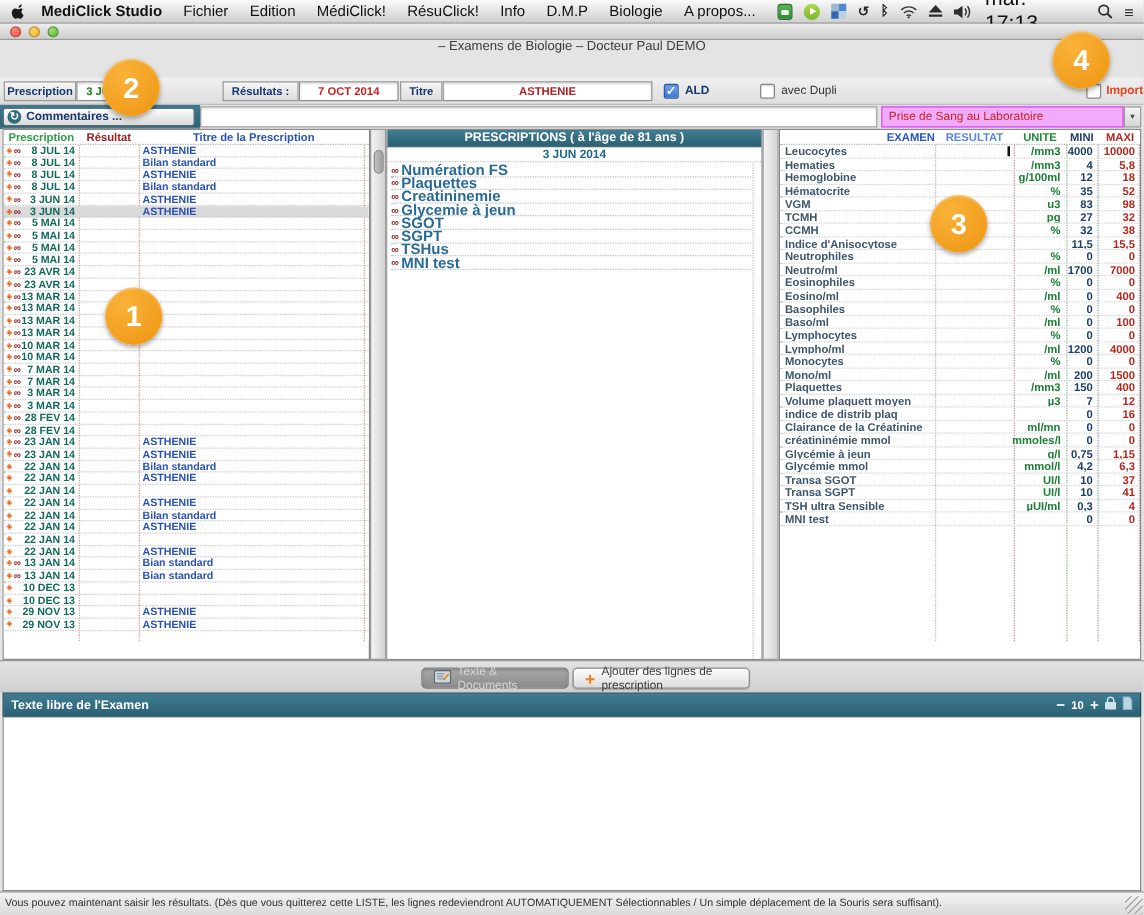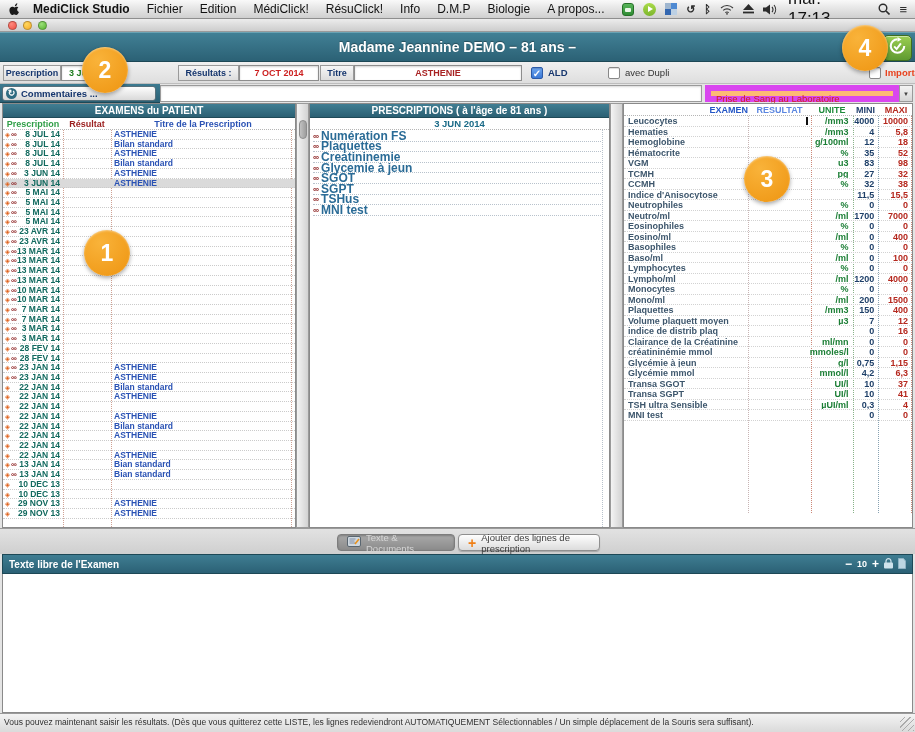--- a/index.html
+++ b/index.html
@@ -77,22 +77,22 @@
   #comments-row { position:absolute; left:0; top:84px; width:915px; height:19px; background:#e4e4e4; }
   #comments-strip { position:absolute; left:0; top:0; width:160px; height:19px;
     background:linear-gradient(#3c7a90,#2b6175); border-bottom:1px solid #1d4856; }
   #comments-btn { position:absolute; left:2px; top:2px; width:154px; height:15px; border-radius:3px;
     background:linear-gradient(#fdfdfd,#d9d9d9); border:1px solid #57707b; display:flex; align-items:center; gap:4px;
     padding-left:3px; font-size:9.5px; font-weight:bold; color:#16366e; }
   .cmt-ic { width:11px; height:11px; border-radius:50%; background:#2e6b80; color:#fff; font-size:9px;
     line-height:11px; text-align:center; }
   #comments-input { position:absolute; left:160px; top:1px; width:542px; height:17px; background:#fff;
     border:1px solid #9a9a9a; box-shadow:inset 0 1px 2px rgba(0,0,0,.15); }
-  #sample-select { position:absolute; left:705px; top:1px; width:194px; height:17px; background:#fdba74;
-    border:6px solid #d946ef; color:#cc2222; font-size:9.5px; line-height:15px; padding-left:5px; }
+  #sample-select { position:absolute; left:705px; top:1px; width:194px; height:17px; background:#f0abfc;
+    border:1px solid #d946ef; color:#cc2222; font-size:9.5px; line-height:15px; padding-left:5px; }
   #sample-arrow { position:absolute; left:899px; top:1px; width:14px; height:17px;
     background:linear-gradient(#f4f4f4,#d6d6d6); border:1px solid #9a9a9a; font-size:6px; color:#444;
     text-align:center; line-height:16px; }
 
   
   .panel { position:absolute; top:103px; height:425px; background:#fff; border:1px solid #8a8a8a; }
   .panel-h { height:14px; background:linear-gradient(#417e93,#2b6073); border-bottom:1px solid #1f4a58;
     color:#fff; font-weight:bold; font-size:10px; text-align:center; line-height:14px; }
   .colhdr { height:12px; position:relative; border-bottom:1px dotted #b5b5b5; background:#fff; }
   .colhdr span { position:absolute; top:0; font-size:9px; font-weight:bold; text-align:center; line-height:12px; }
@@ -246,32 +246,20 @@
     </span>
   </div>
 
   <div id="titlebar">
     <span class="tl" id="tl-close"></span>
     <span class="tl" id="tl-min"></span>
     <span class="tl" id="tl-zoom"></span>
     <div id="win-title">– Examens de Biologie – Docteur Paul DEMO</div>
   </div>
 
-  <div id="patient-bar">
-    <div id="patient-title">Madame Jeannine DEMO – 81 ans  –</div>
-    <div id="validate-btn">
-      <span>
-        <svg width="19" height="18" viewBox="0 0 20 20">
-            <path d="M10 2.5 A7.5 7.5 0 1 0 17.5 10" fill="none" stroke="#fff" stroke-width="2.3"></path>
-            <path d="M10 0 l4.5 2.7 -4.5 2.7 z" fill="#fff"></path>
-            <path d="M6.3 10.5 l2.7 2.9 4.8-6.2" fill="none" stroke="#fff" stroke-width="2.2"></path>
-          </svg>
-      </span>
-    </div>
-  </div>
 
   <div id="toolbar">
     <span class="tlabel" id="lbl-prescription">Prescription :</span>
     <span class="tfield" id="fld-prescription">3 JUN 2014</span>
     <span class="tlabel" id="lbl-resultats">Résultats :</span>
     <span class="tfield" id="fld-resultats">7 OCT 2014</span>
     <span class="tlabel" id="lbl-titre">Titre</span>
     <span class="tfield" id="fld-titre">ASTHENIE</span>
     <span class="cbox checked" id="cb-ald">✓</span>
     <span class="cblabel" id="lbl-ald">ALD</span>
@@ -286,21 +274,20 @@
     <div id="comments-btn">
       <span class="cmt-ic">↻</span>
       <span>Commentaires ...</span>
     </div>
     <div id="comments-input"></div>
     <div id="sample-select">Prise de Sang au Laboratoire</div>
     <div id="sample-arrow">▼</div>
   </div>
 
   <div class="panel" id="panel-exams">
-    <div class="panel-h">EXAMENS du PATIENT</div>
     <div class="colhdr">
       <span id="xh-presc">Prescription</span>
       <span id="xh-res">Résultat</span>
       <span id="xh-titre">Titre de la Prescription</span>
     </div>
     <div class="pbody" id="exams-body">
       <div class="vline" style="left:60px;"></div>
       <div class="vline" style="left:108px;"></div>
       <div class="vline" style="left:288px;"></div>
       <div id="exams-rows" style="position:relative;">

